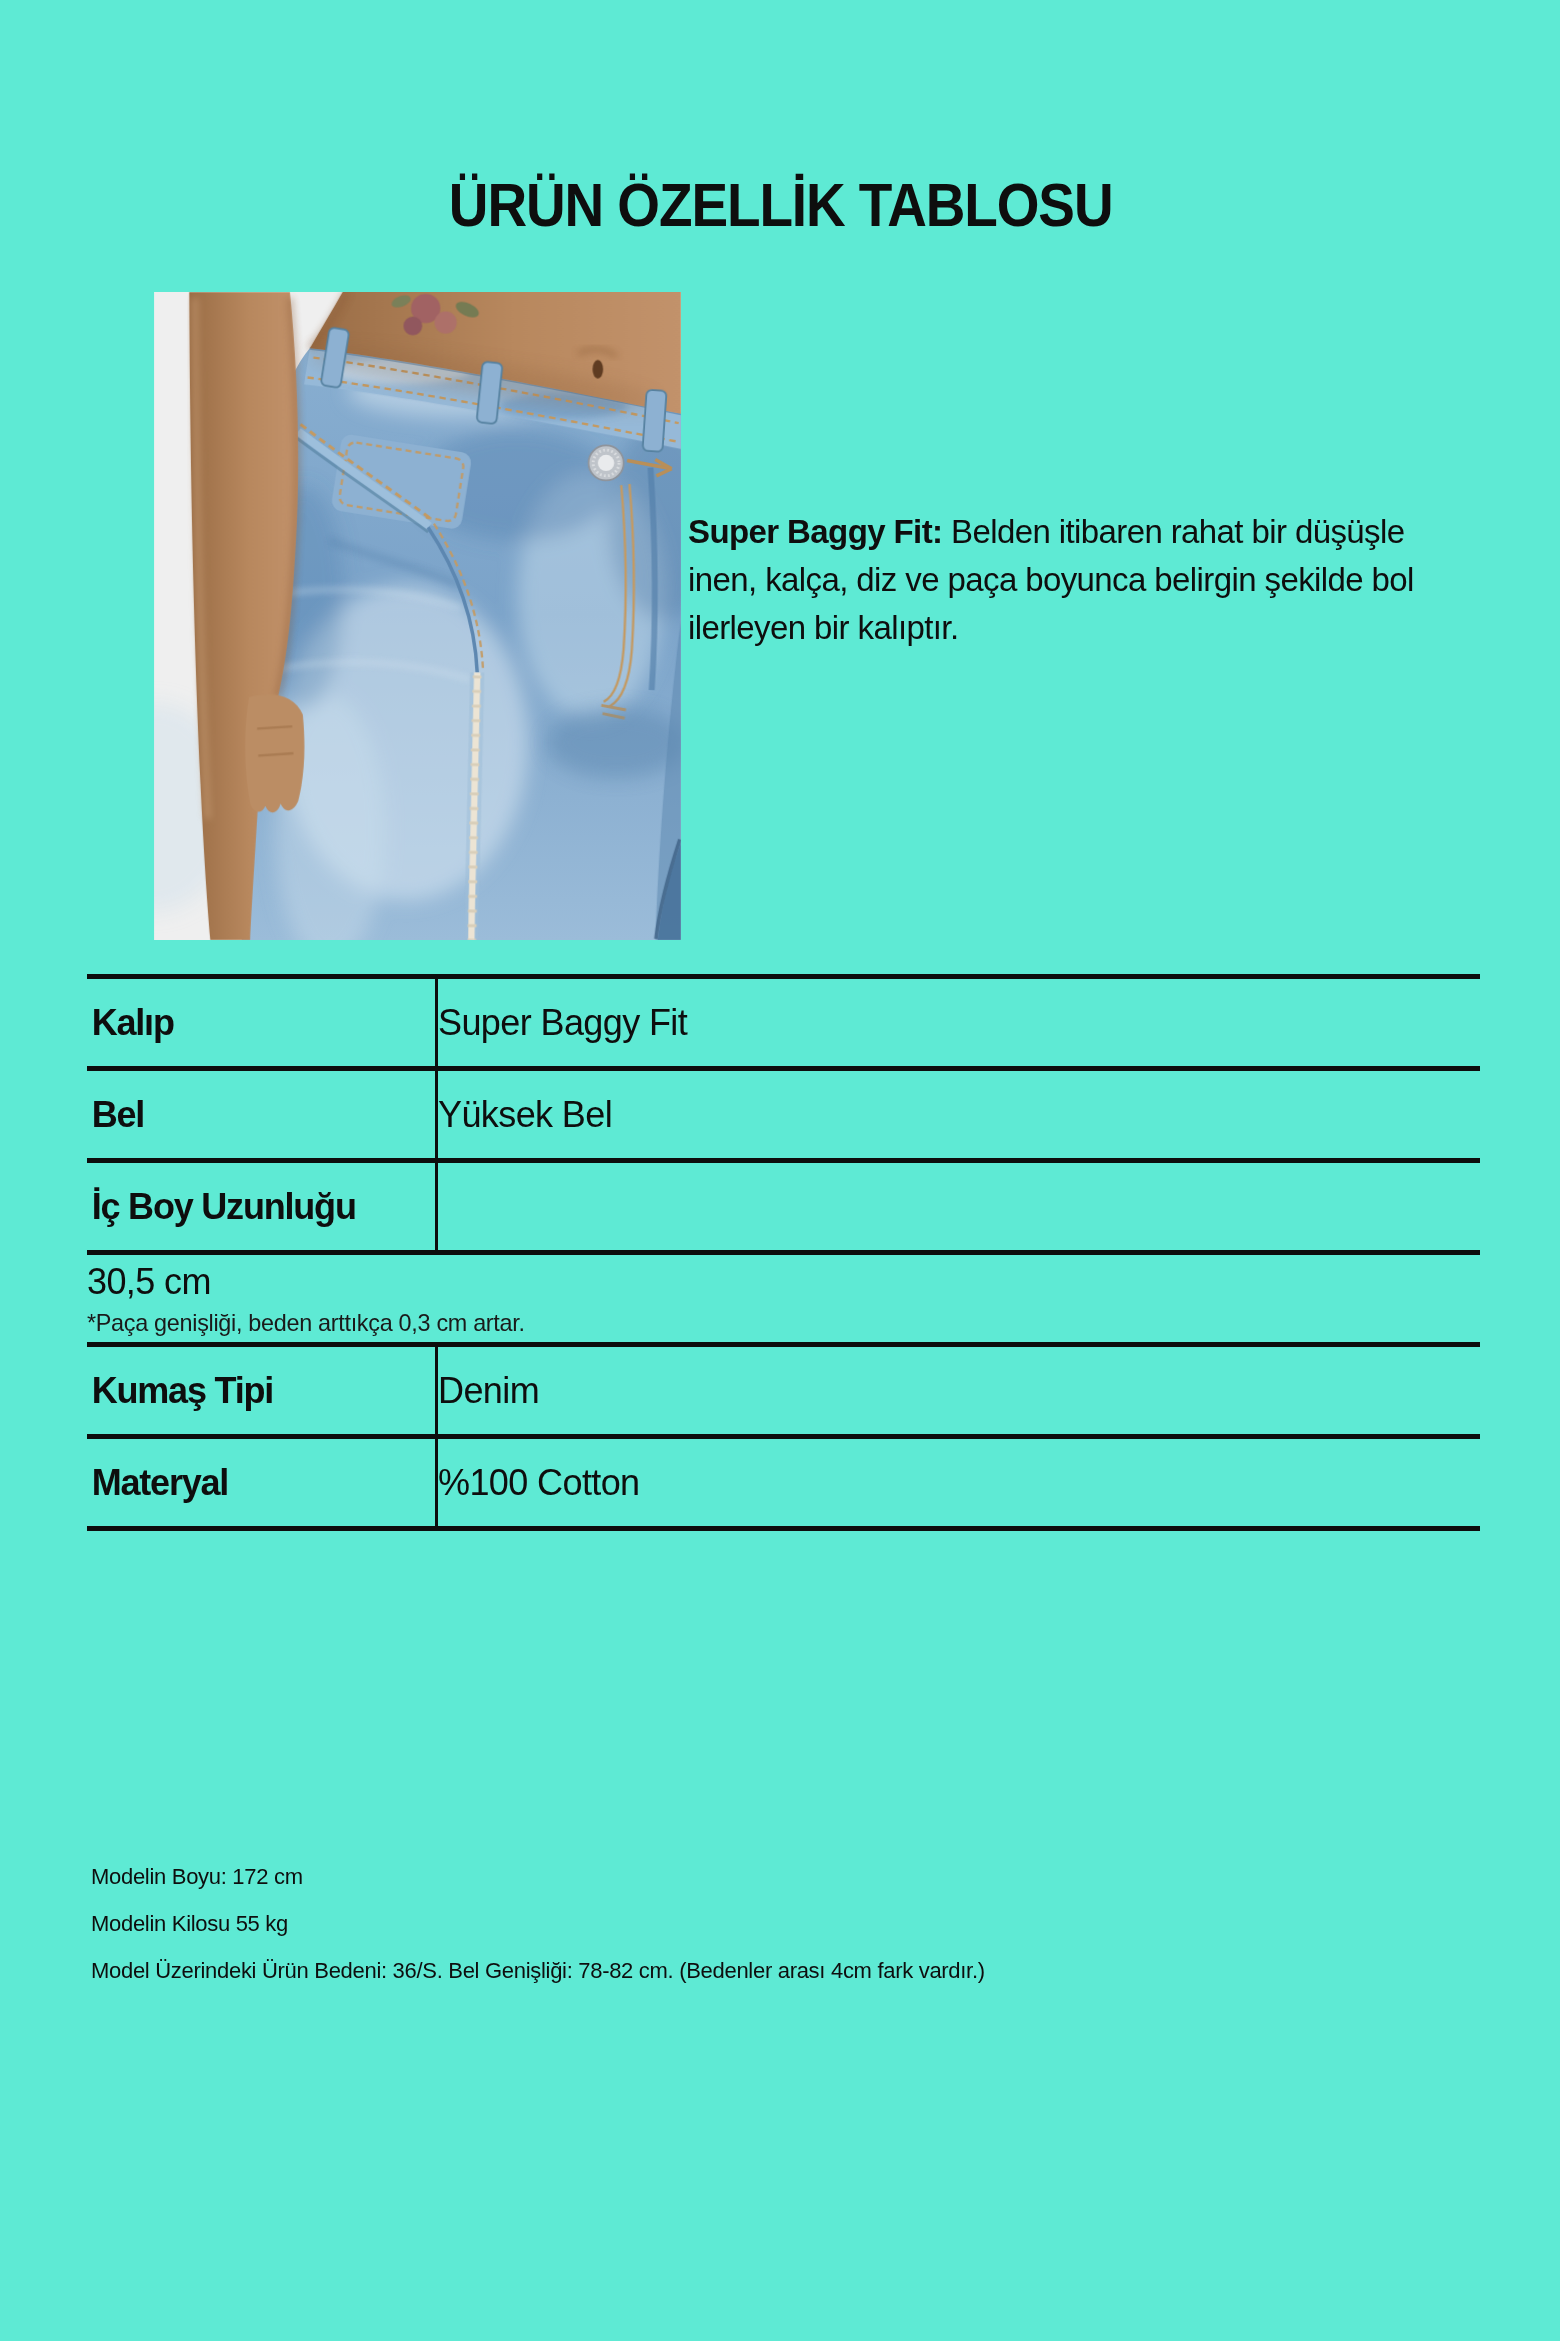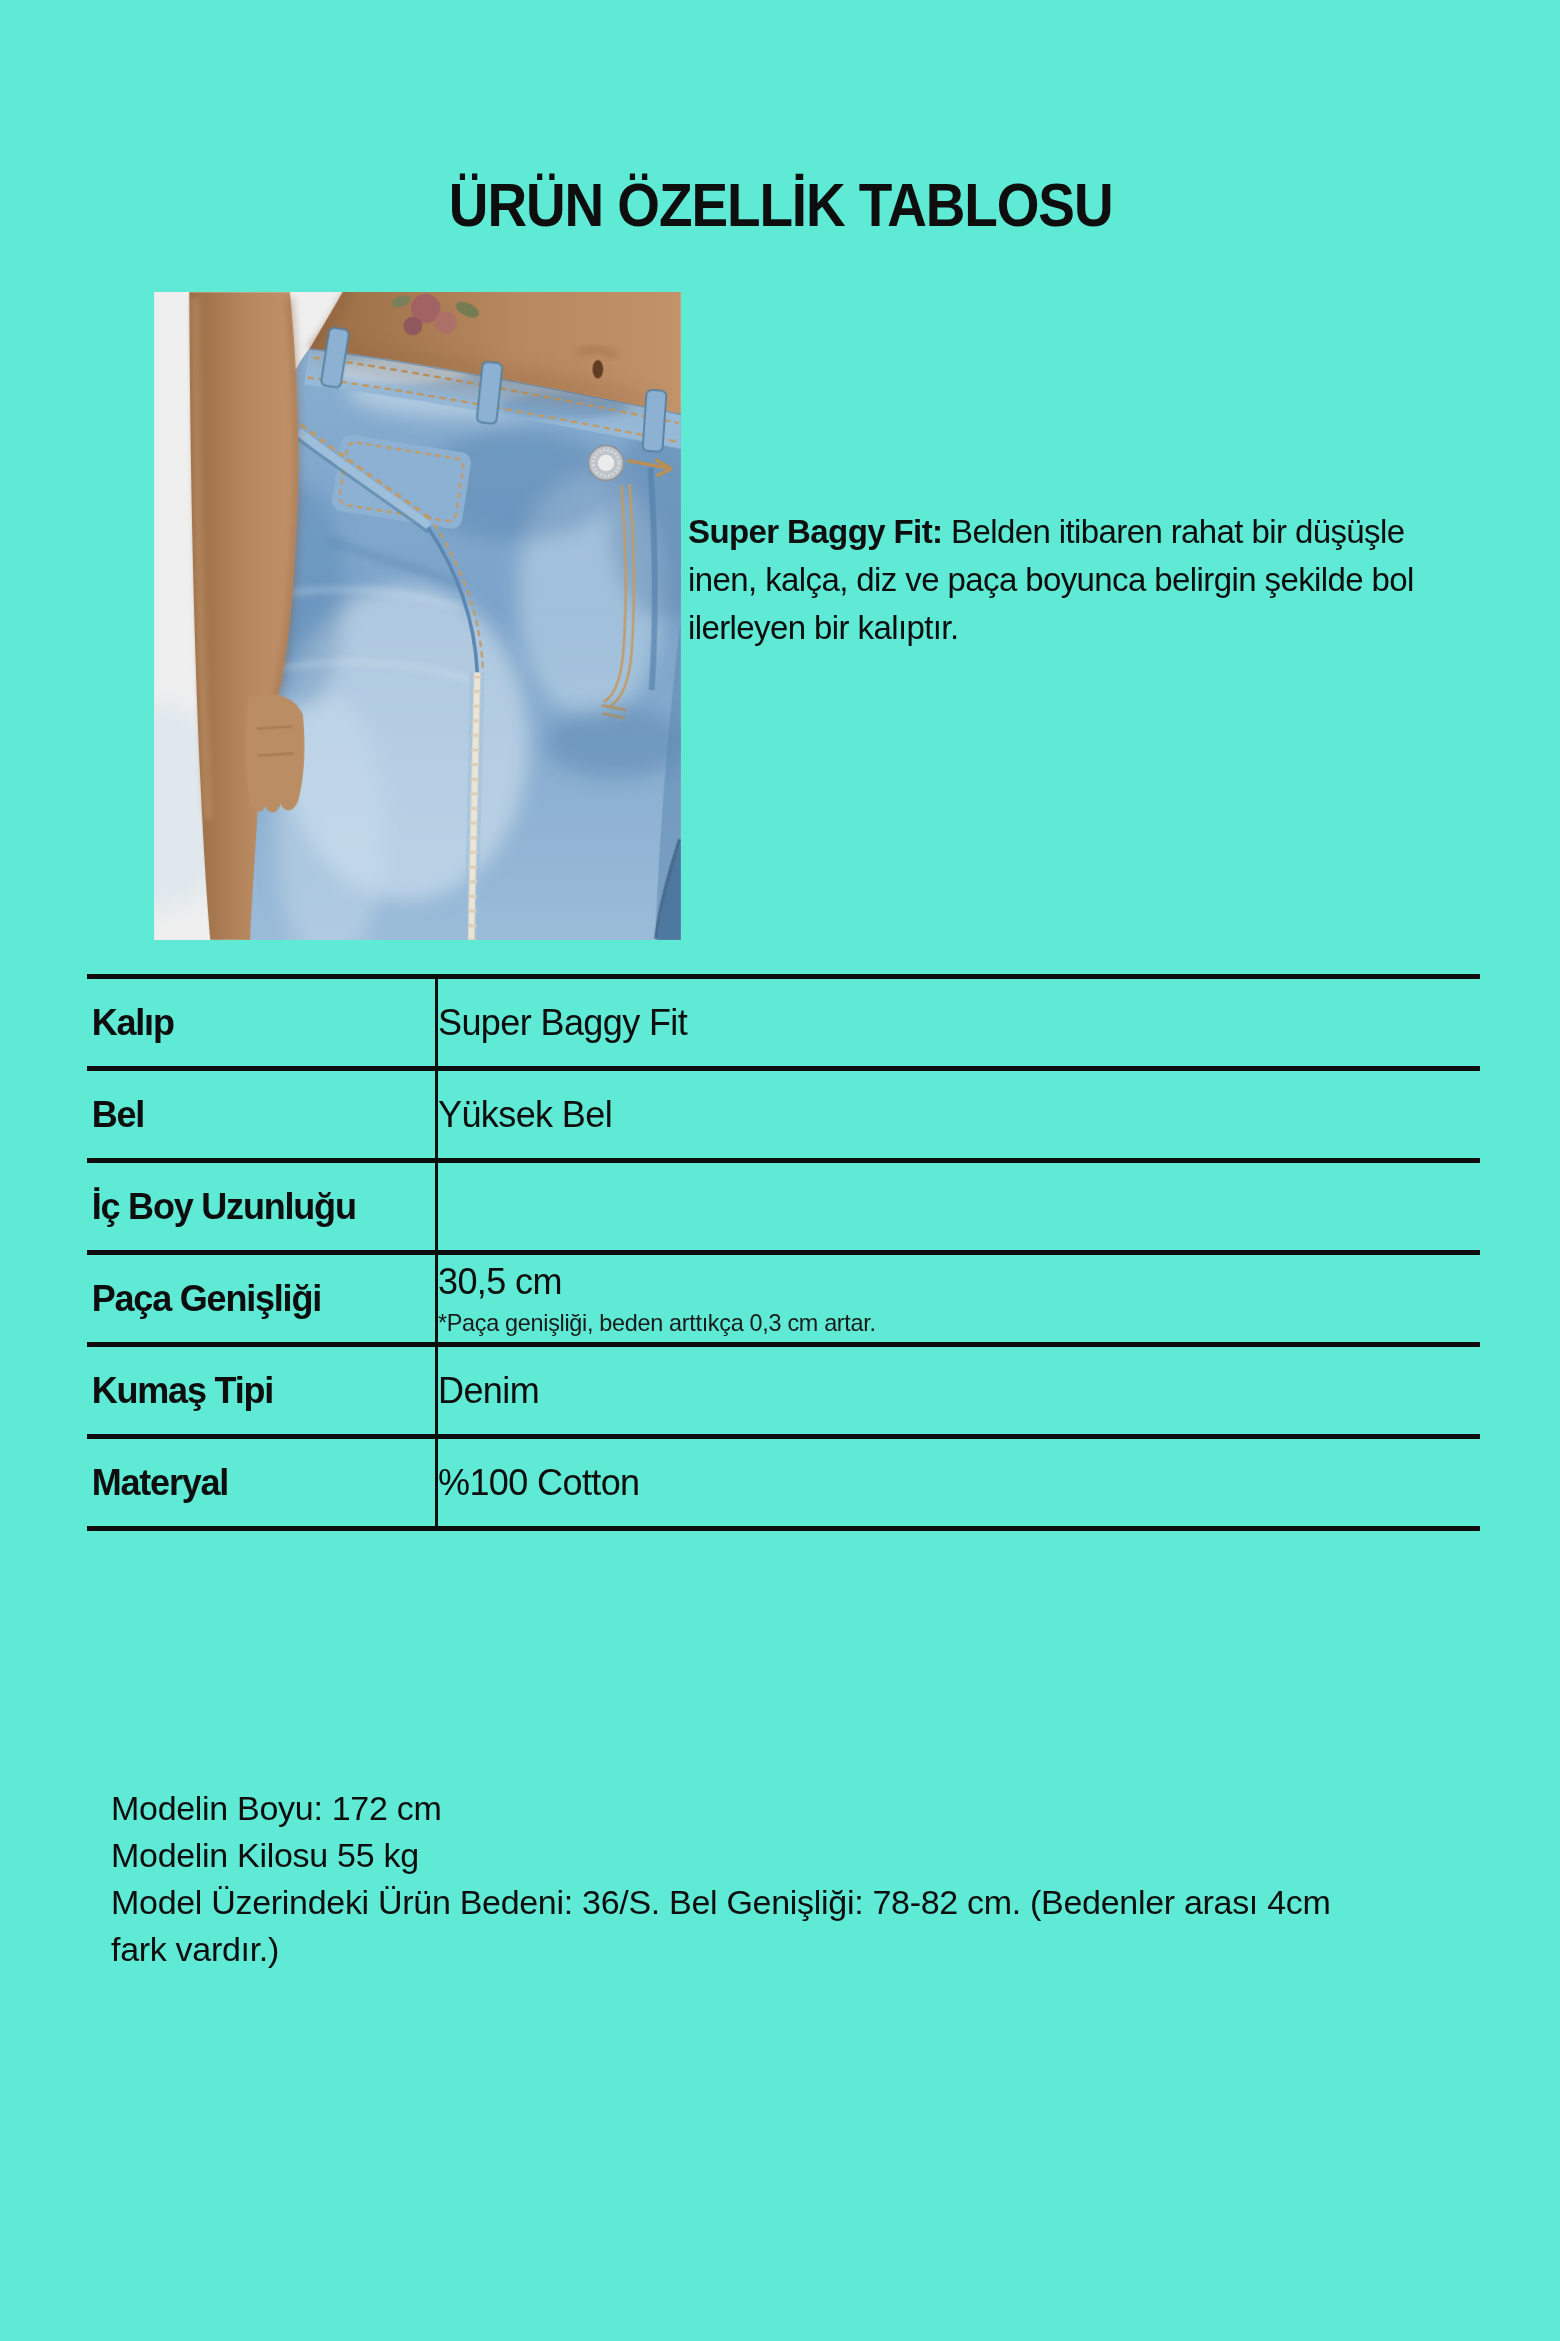--- a/index.html
+++ b/index.html
@@ -103,26 +103,25 @@
     letter-spacing: -0.3px;
     margin-top: 7px;
     color: #1a1a1a;
     white-space: nowrap;
   }
 
   
   .model-info {
     position: absolute;
     left: 91px;
-    top: 1785px;
+    top: 1853px;
     width: 1259px;
-    font-size: 34px;
+    font-size: 22px;
     line-height: 47px;
     letter-spacing: -0.3px;
-    margin-left: 20px;
   }
 </style>
 </head>
 <body>
 
 <main class="sheet">
 
   <h1 class="page-title"><span class="squeeze">ÜRÜN ÖZELLİK TABLOSU</span></h1>
 
   <figure class="photo-wrap">
@@ -280,23 +279,20 @@
       </div>
     </div>
 
     <div class="spec-row">
       <div class="spec-label-cell">
         <span class="lbl">İç Boy Uzunluğu</span>
       </div>
     </div>
 
     <div class="spec-row">
-      <div class="spec-label-cell">
-        <span class="lbl">Paça Genişliği</span>
-      </div>
       <div class="spec-value-cell">
         <div class="val">30,5 cm</div>
         <div class="note">*Paça genişliği, beden arttıkça 0,3 cm artar.</div>
       </div>
     </div>
 
     <div class="spec-row">
       <div class="spec-label-cell">
         <span class="lbl">Kumaş Tipi</span>
       </div>

